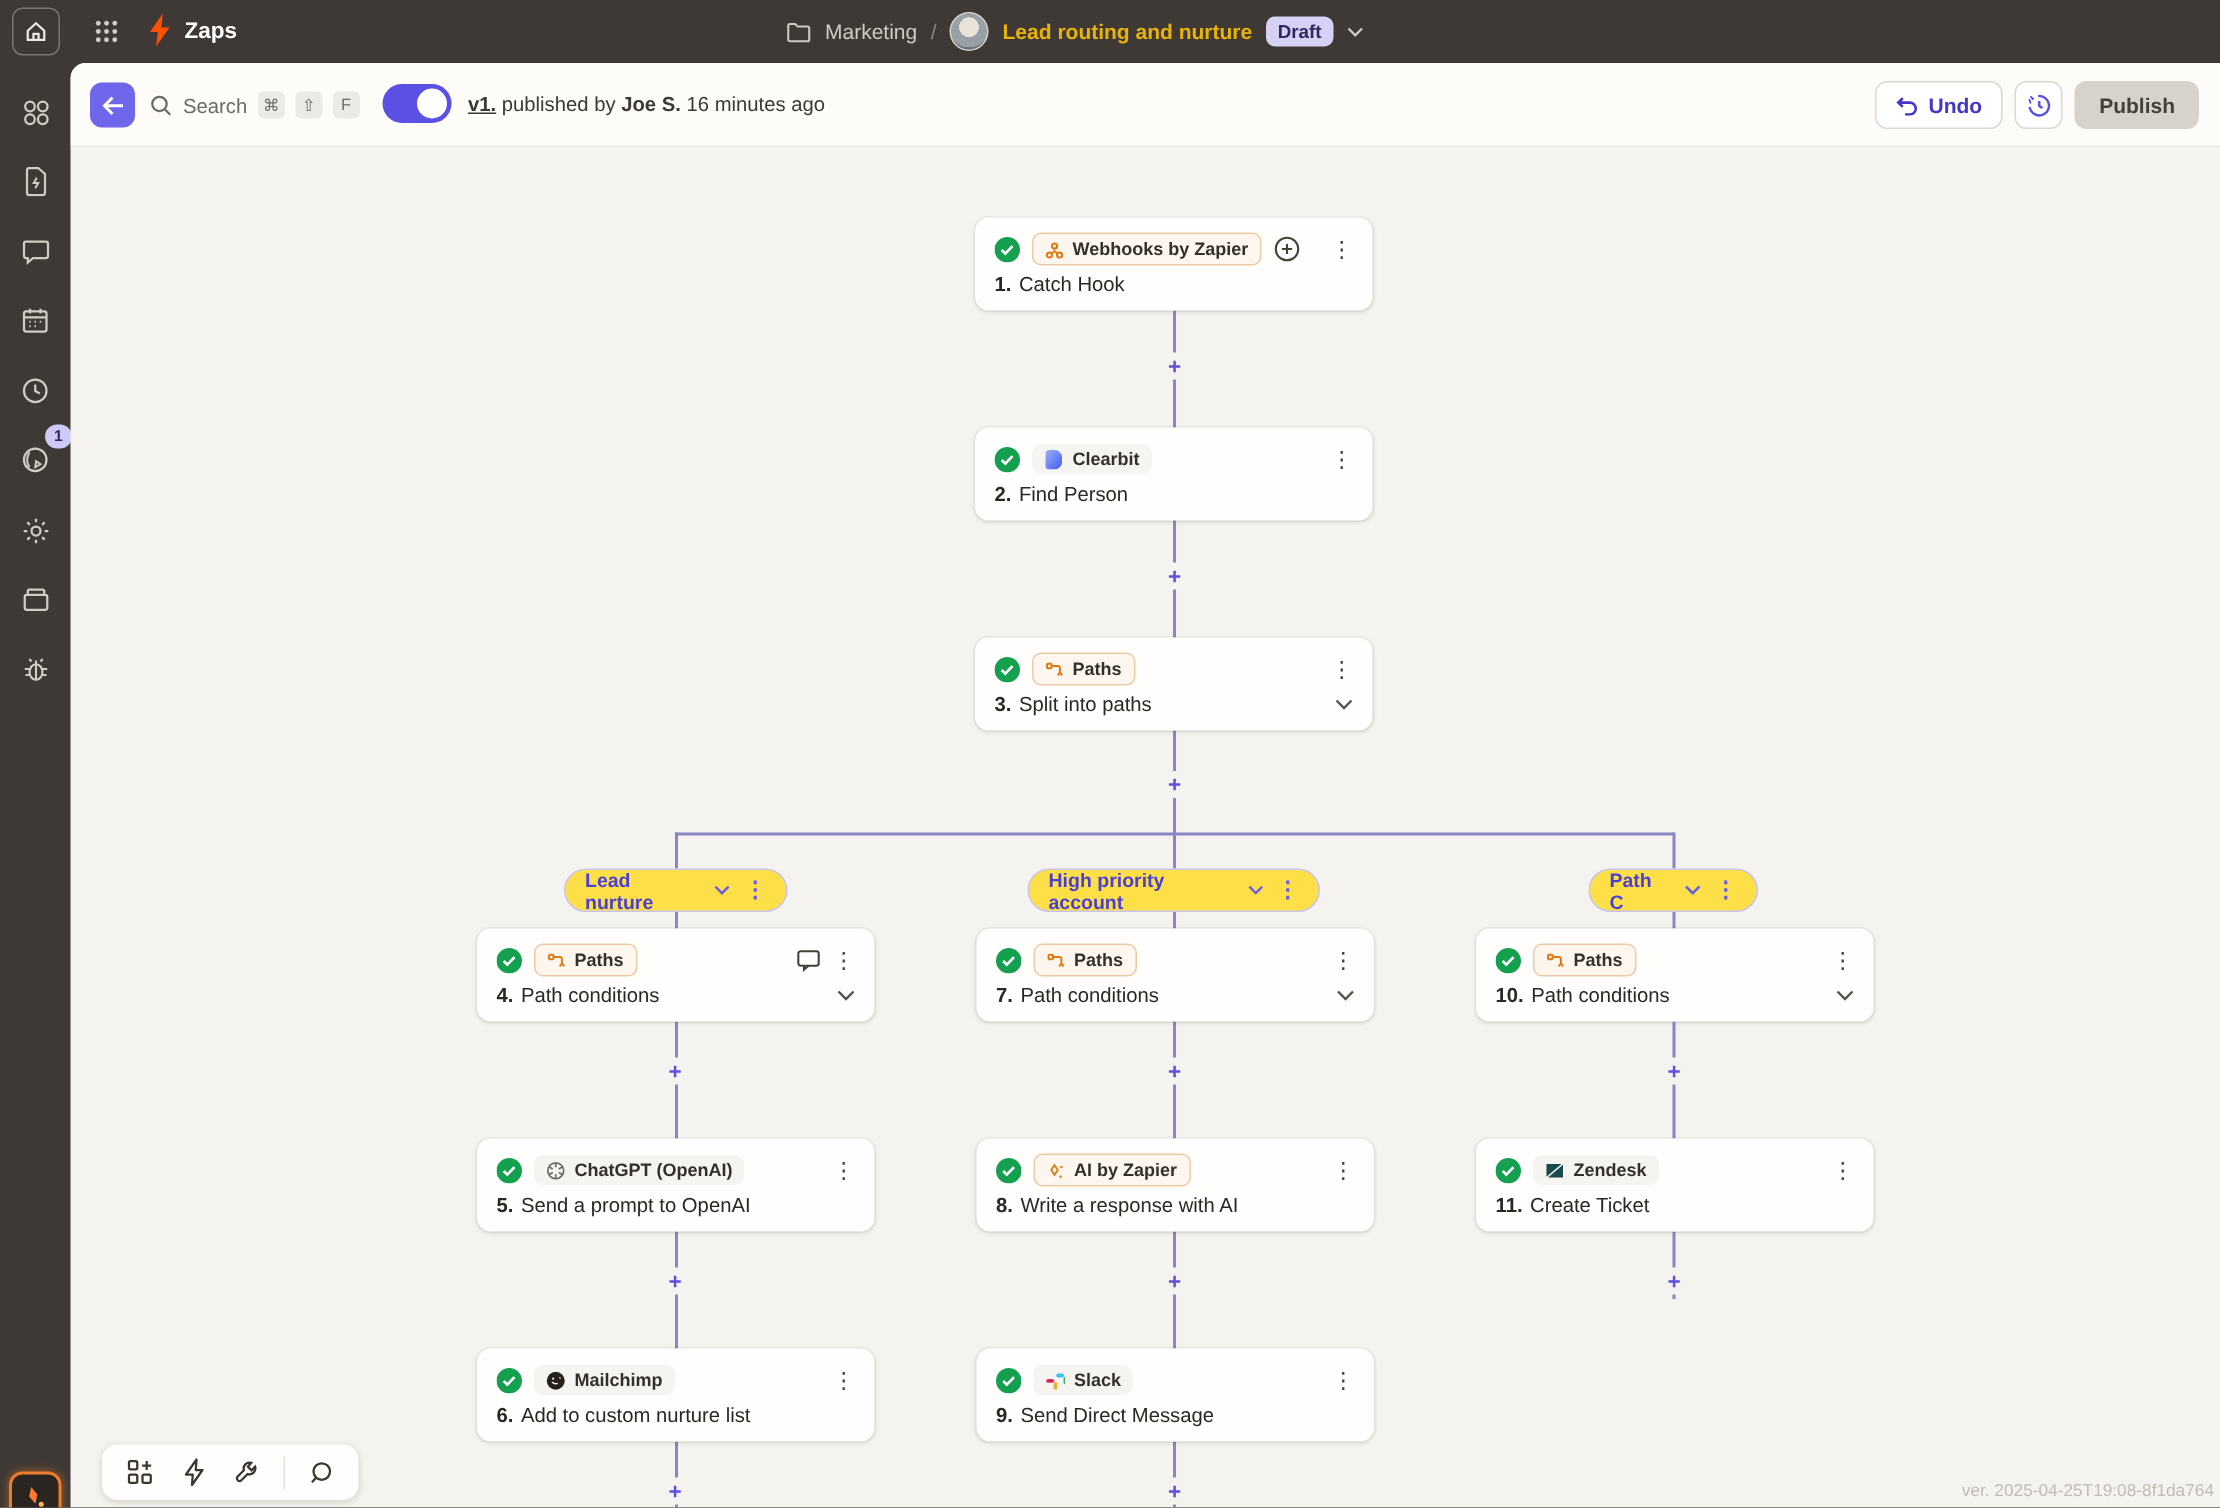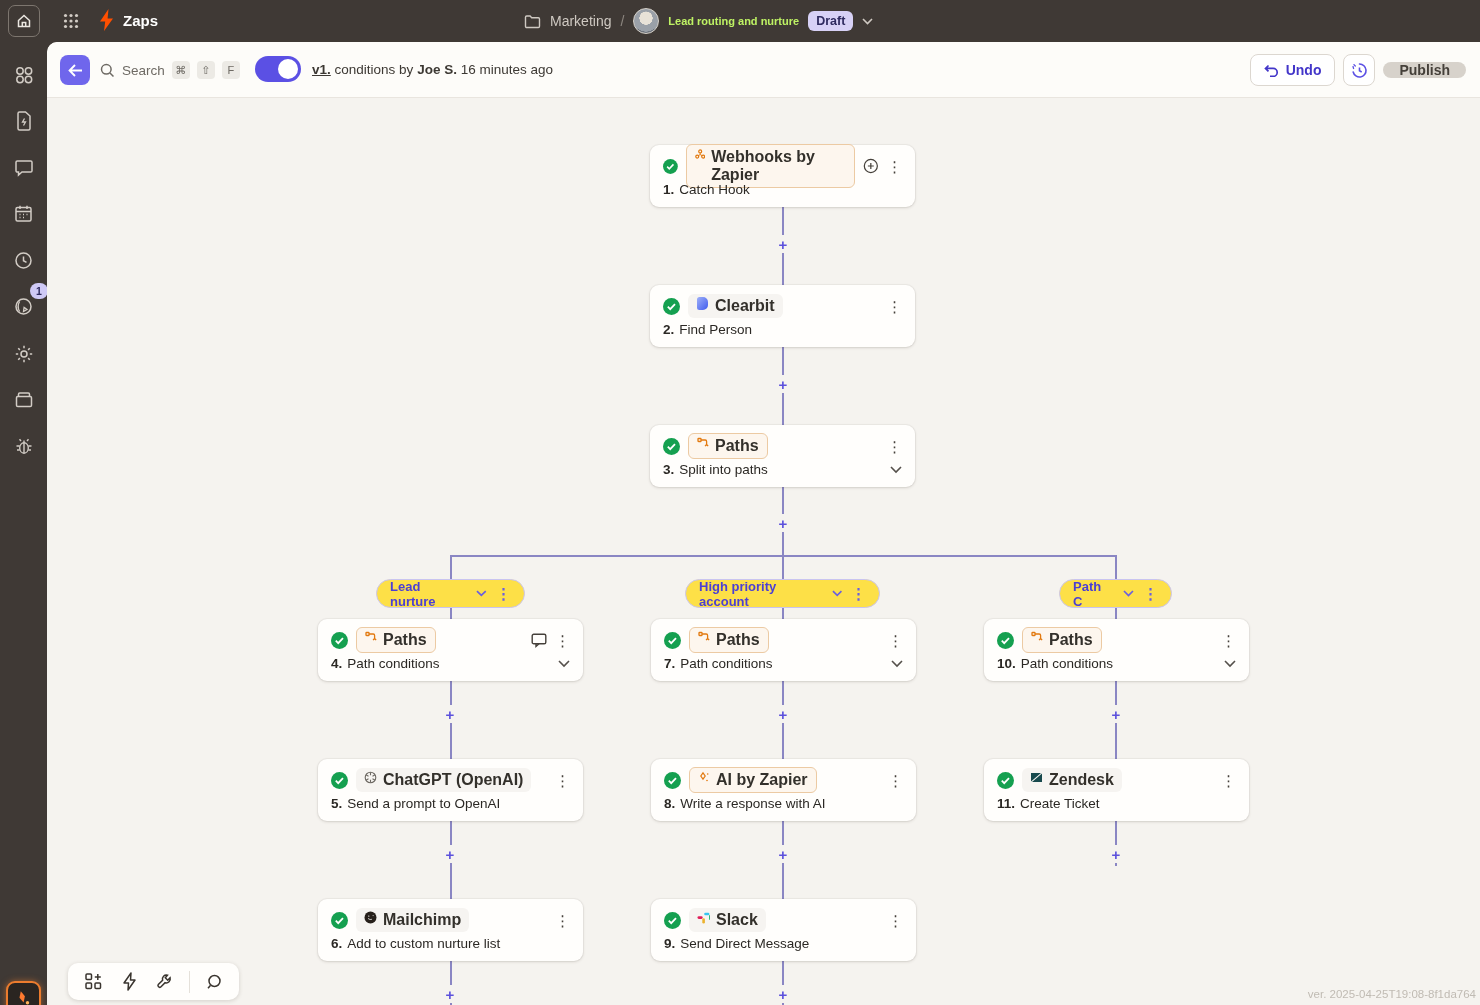--- a/index.html
+++ b/index.html
@@ -14,21 +14,21 @@
     border-radius:7px; display:flex; align-items:center; justify-content:center; }
   .grid-btn { position:absolute; left:60px; top:10px; width:22px; height:22px; display:flex; align-items:center; justify-content:center; }
   .brand { position:absolute; left:98px; top:8px; display:flex; align-items:center; gap:8px; }
   .brand-title { font-size:15px; font-weight:bold; color:#fff; }
   .breadcrumb { position:absolute; left:524px; top:0; height:42px; display:flex; align-items:center; gap:9px; }
   .crumb-folder { color:#cfc9c2; font-size:14px; }
   .crumb-sep { color:#8d8780; font-size:14px; }
   .avatar { width:26px; height:26px; border-radius:50%;
     background:radial-gradient(circle at 50% 38%, #e8e2d8 0 34%, #9aa0a8 35% 70%, #6d737c 71%);
     border:1px solid #d7d2ca; }
-  .zap-name { font-size:11px; font-weight:bold; color:#bef264; }
+  .zap-name { font-size:14px; font-weight:bold; color:#eab308; }
   .draft-badge { background:#d7d1f6; color:#2e2a5f; font-size:12.5px; font-weight:bold;
     padding:3px 8px; border-radius:6px; }
   .topbar-right { position:absolute; right:12px; top:0; height:42px; display:flex; align-items:center; gap:20px; }
   .share-btn { border:1.4px solid #746d66; border-radius:8px; padding:5px 15px; font-size:13.5px; color:#f4f1ed; }
   .zoom-ctl, .help-ctl { display:flex; align-items:center; gap:6px; font-size:13.5px; color:#f4f1ed; }
   .help-q { width:17px; height:17px; border:1.4px solid #cfc9c2; border-radius:50%; font-size:11px;
     display:flex; align-items:center; justify-content:center; color:#e8e3dc; font-weight:bold; }
 
   
   .sidebar { position:absolute; left:0; top:42px; width:47px; height:963px; background:#3f3935; }
@@ -56,35 +56,35 @@
     border-radius:13px; }
   .toggle-knob { position:absolute; right:3px; top:3px; width:20px; height:20px; background:#fff; border-radius:50%; }
   .pub-info { position:absolute; left:265px; top:20px; font-size:13.5px; color:#3c3833; }
   .pub-info .v1 { text-decoration:underline; font-weight:bold; }
   .pub-info b { font-weight:bold; }
   .editor-right { position:absolute; right:14px; top:12px; display:flex; align-items:center; gap:8px; }
   .undo-btn { display:flex; align-items:center; gap:7px; border:1.4px solid #dcd7d0; background:#fff;
     border-radius:8px; height:32px; padding:0 13px; color:#4336c9; font-weight:bold; font-size:14px; }
   .timer-btn { width:32px; height:32px; border:1.4px solid #dcd7d0; background:#fff; border-radius:8px;
     display:flex; align-items:center; justify-content:center; }
-  .publish-btn { background:#d7d2cb; color:#45403a; border-radius:8px; height:16px; padding:0 16px;
+  .publish-btn { background:#d7d2cb; color:#45403a; border-radius:8px; height:32px; padding:0 16px;
     font-size:14px; font-weight:bold; display:flex; align-items:center; border:none; }
 
   
   .vline { position:absolute; width:1.6px; background:#8a86c3; }
   .hline { position:absolute; height:1.6px; background:#8a86c3; }
   .plus-marker { position:absolute; width:18px; height:18px; margin:-9px 0 0 -9px; background:#f5f3ef;
     color:#5c51dc; font-size:15px; font-weight:bold; display:flex; align-items:center; justify-content:center; }
 
   .node { position:absolute; width:265px; height:62px; background:#fffefc; border-radius:9px;
     box-shadow:0 1px 3px rgba(60,50,40,.16), 0 0 0 1px rgba(60,50,40,.04); padding:9px 13px 8px 13px; }
   .node-top { display:flex; align-items:center; gap:8px; height:24px; }
   .node-title { display:flex; align-items:center; margin-top:4px; font-size:13.5px; color:#2b2824; gap:5px; }
   .node-title .num { font-weight:bold; }
-  .app-pill { display:flex; align-items:flex-start; gap:6px; font-size:16px; font-weight:bold; color:#33302b;
+  .app-pill { display:flex; align-items:flex-end; gap:6px; font-size:12px; font-weight:bold; color:#33302b;
     padding:3px 8px; border-radius:6px; }
   .app-pill.builtin { border:1.2px solid #eccaa3; background:#fdf6ee; }
   .app-pill.plain { background:#f6f4f1; }
   .kebab { margin-left:auto; color:#45403a; font-size:15px; line-height:1; letter-spacing:0; }
   .kebab.tight { margin-left:0; }
   .spacer { margin-left:auto; }
   .chev-right { margin-left:auto; }
 
   .branch-pill { position:absolute; height:29px; background:#fde047; border:1.6px solid #c9c4f0;
     border-radius:15px; display:flex; align-items:center; justify-content:center; gap:9px;
@@ -228,21 +228,21 @@
         <span class="search-text">Search</span>
         <span class="keycap">⌘</span>
         <span class="keycap">⇧</span>
         <span class="keycap">F</span>
       </div>
       <div class="toggle">
           <div class="toggle-knob"></div>
         </div>
       <div class="pub-info">
         <span class="v1">v1.</span>
-        <span>conditions by</span>
+        <span>published by</span>
         <b>Joe S.</b>
         <span>16 minutes ago</span>
       </div>
       <div class="editor-right">
         <button class="undo-btn">
           <svg width="15" height="13" viewBox="0 0 15 13" fill="none" stroke="#4336c9" stroke-width="1.7">
               <path d="M4.5 1.5 1.5 4.4l3 2.9M1.9 4.4h7.3a4 4 0 0 1 0 8H6"></path>
             </svg>
           <span>Undo</span>
         </button>

